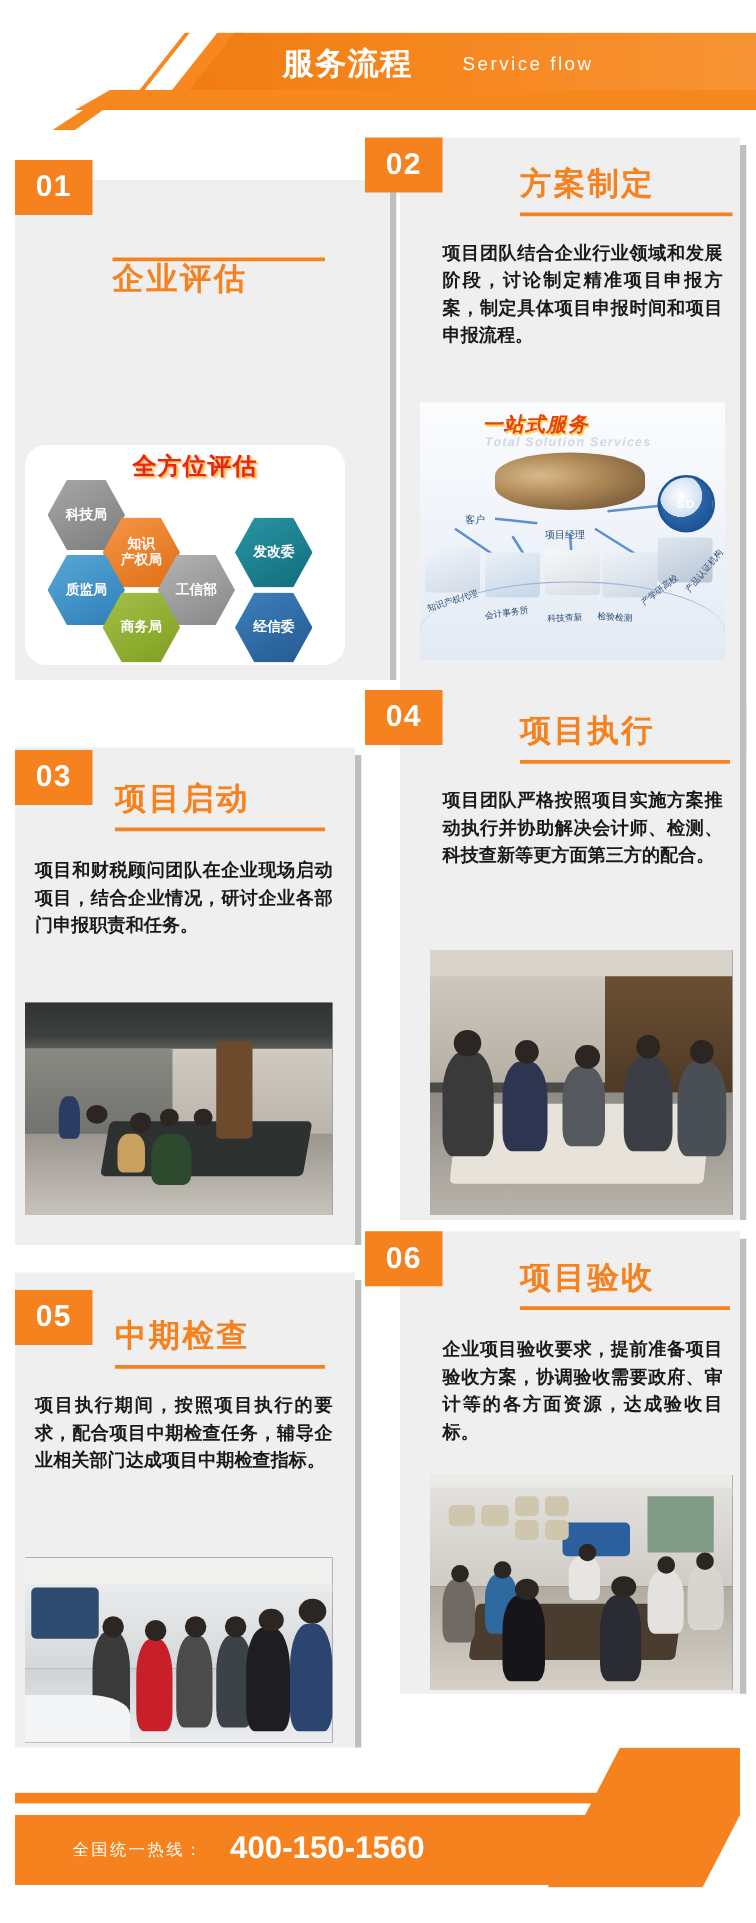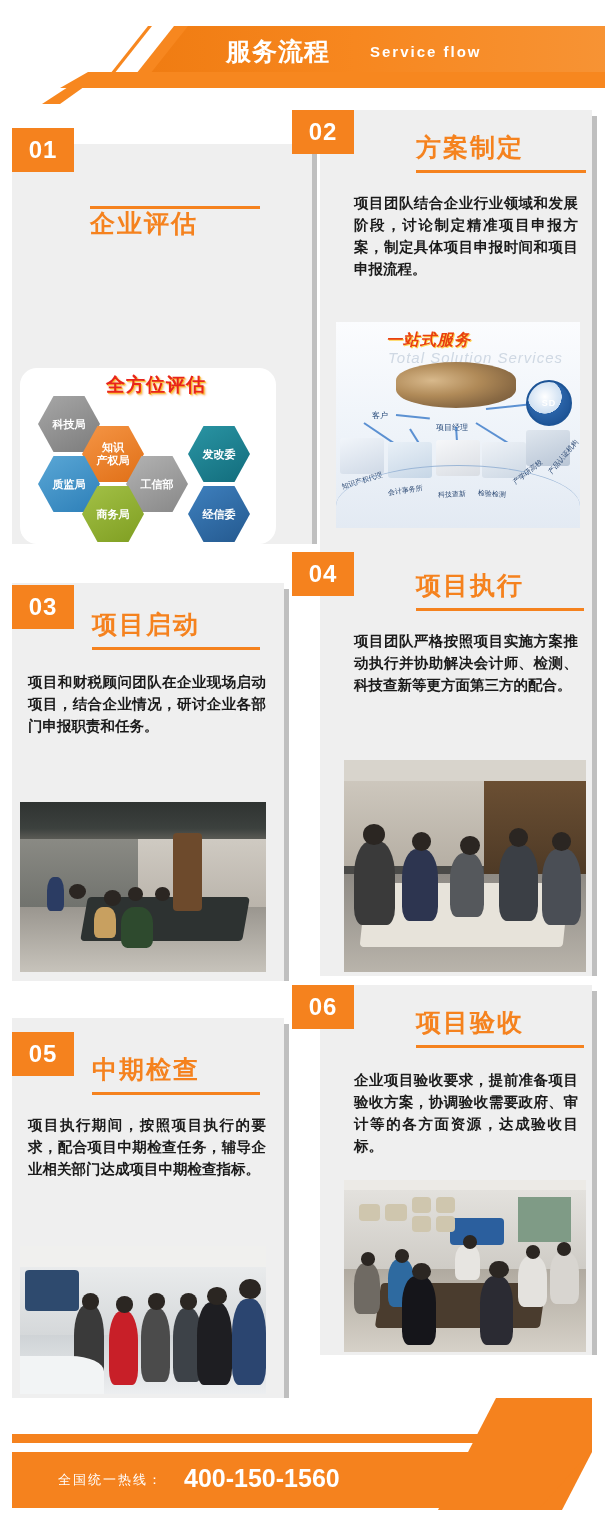--- a/index.html
+++ b/index.html
@@ -37,21 +37,21 @@
     clip-path:polygon(46px 0,60px 0,18px 30px,0 30px);
   }
   .hdr-title{
     position:absolute;left:226px;top:32px;
     color:#fff;font-size:25px;font-weight:bold;letter-spacing:1px;
     line-height:38px;white-space:nowrap;
   }
   .hdr-sub{
     position:absolute;left:370px;top:41px;
     color:#fff;font-size:15px;letter-spacing:2px;line-height:22px;white-space:nowrap;
-    font-weight:bold;
+    font-weight:normal;
   }
 
   
   .card{position:absolute;background:#EFEFEF;}
   .card::after{
     content:"";position:absolute;right:-5px;top:6px;width:5px;bottom:-0px;
     background:#BFBFBF;
   }
   .badge{
     position:absolute;background:#F5821E;color:#fff;
@@ -67,21 +67,21 @@
     position:absolute;color:#1a1a1a;font-size:14.5px;line-height:22px;
     font-weight:bold;letter-spacing:0px;text-align:justify;
   }
 
   
   #c1{left:12px;top:144px;width:272px;height:400px;padding-left:28px;}
   #c1 .badge{left:0px;top:-16px;}
   #c1 .ctitle{left:78px;top:24px;margin-top:40px;}
   #c1 .crule{left:78px;top:62px;width:170px;}
   #c1 .cbody{left:16px;top:86px;width:238px;}
-  .hexbox{position:absolute;left:8px;top:224px;width:256px;height:176px;background:#fff;border-radius:17px;}
+  .hexbox{position:absolute;left:8px;top:212px;width:256px;height:176px;background:#fff;border-radius:17px;}
   .hexwrap{position:absolute;left:0;top:0;width:256px;height:176px;}
   .hex{
     position:absolute;width:62px;height:56px;
     clip-path:polygon(25% 0%,75% 0%,100% 50%,75% 100%,25% 100%,0% 50%);
     color:#fff;font-size:11px;font-weight:bold;line-height:13px;
     display:flex;align-items:center;justify-content:center;text-align:center;
   }
   .hex span{display:block;width:100%;padding:0 2px;box-sizing:border-box;}
   .hextitle{
     position:absolute;left:86px;top:4px;font-size:19px;font-weight:bold;
@@ -99,22 +99,22 @@
     position:absolute;left:16px;top:212px;width:244px;height:206px;
     background:linear-gradient(180deg,#fbfcfe 0%,#eef3f9 55%,#e3eaf3 100%);
     overflow:hidden;
   }
   .svc-title{
     position:absolute;left:50px;top:8px;font-size:16px;font-weight:bold;
     color:#E8400F;letter-spacing:1px;white-space:nowrap;font-style:italic;
     text-shadow:1px 1px 0 #FFD54F;
   }
   .svc-sub{
-    position:absolute;left:52px;top:27px;font-size:15px;color:#cfd8e3;
-    letter-spacing:1px;white-space:nowrap;font-style:italic;
+    position:absolute;left:52px;top:27px;font-size:10px;color:#cfd8e3;
+    letter-spacing:1px;white-space:nowrap;font-style:italic;font-weight:bold;
   }
   .svc-photo{
     position:absolute;left:60px;top:40px;width:120px;height:46px;border-radius:50%/40%;
     background:radial-gradient(ellipse at 30% 40%,#d8b98c 0%,#b08a58 40%,#8a6a44 70%,#6d5336 100%);
   }
   .svc-node{
     position:absolute;width:44px;height:36px;border-radius:3px;
     background:linear-gradient(160deg,#e7eef6,#c3d2e2);
   }
   .svc-lbl{position:absolute;font-size:7px;color:#3a4a66;white-space:nowrap;transform-origin:left center;}
@@ -127,21 +127,21 @@
   .svc-ring i{
     position:absolute;left:50%;top:50%;transform:translate(-50%,-50%);
     font-style:normal;font-size:9px;font-weight:bold;color:#fff;letter-spacing:1px;
   }
   .svc-curve{
     position:absolute;left:0;bottom:22px;width:244px;height:40px;
     border-top:1.5px solid #9bb6d6;border-radius:50%/100% 100% 0 0;
   }
 
   
-  #c3{left:12px;top:583px;width:272px;height:398px;}
+  #c3{left:12px;top:598px;width:272px;height:398px;}
   #c3 .badge{left:0px;top:2px;}
   #c3 .ctitle{left:80px;top:26px;}
   #c3 .crule{left:80px;top:64px;width:168px;}
   #c3 .cbody{left:16px;top:88px;width:238px;}
 
   
   #c4{left:320px;top:556px;width:272px;height:420px;}
   #c4 .badge{left:-28px;top:-4px;}
   #c4 .ctitle{left:96px;top:14px;}
   #c4 .crule{left:96px;top:52px;width:168px;}

